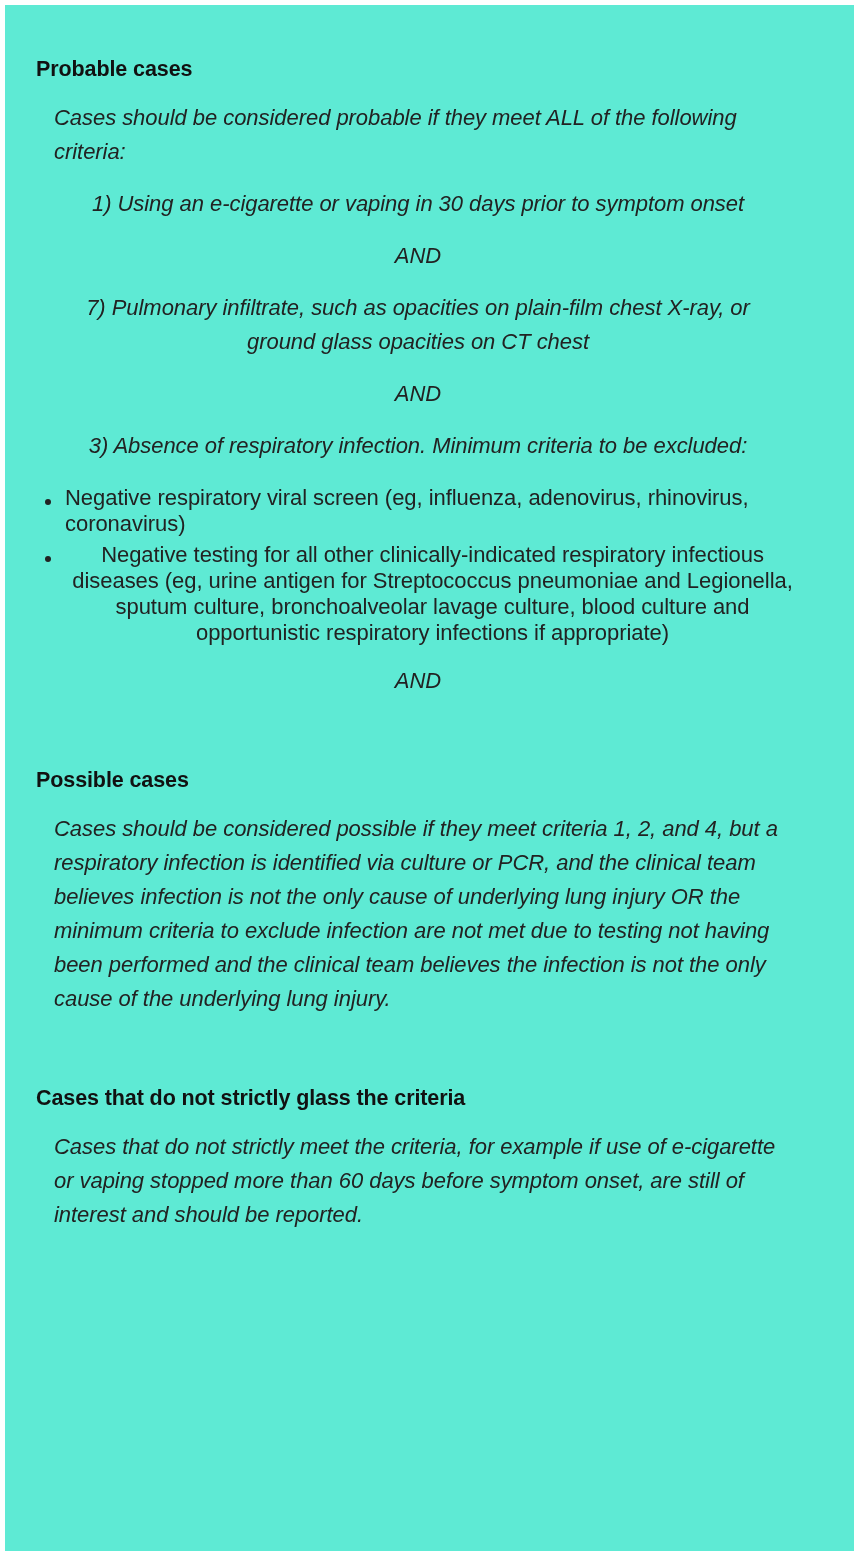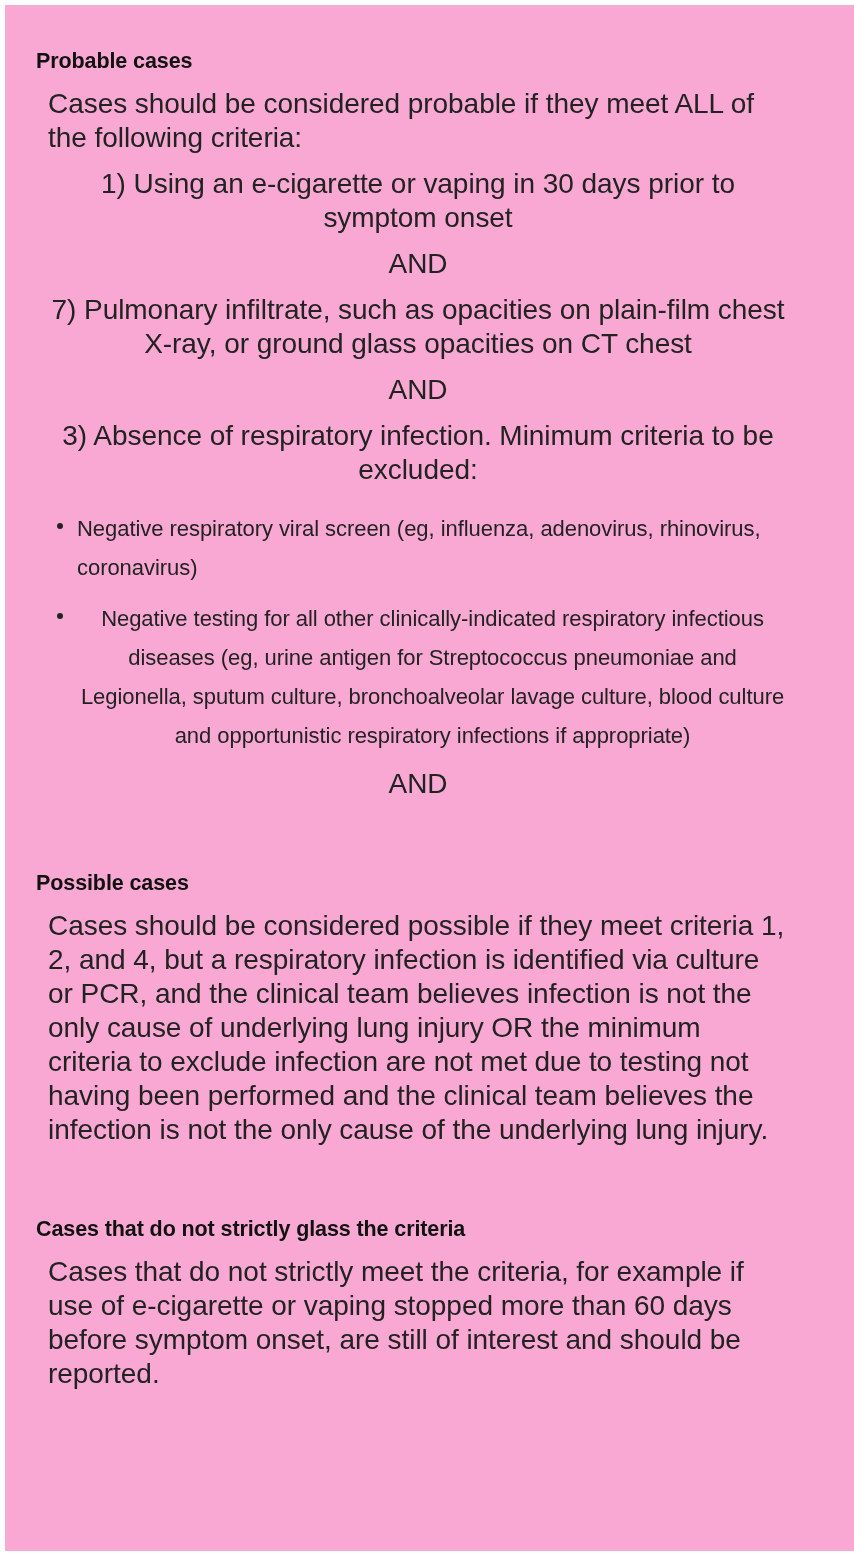--- a/index.html
+++ b/index.html
@@ -13,23 +13,23 @@
     font-family: "Liberation Sans", sans-serif;
     overflow: hidden;
   }
 
   .page {
     position: absolute;
     left: 5px;
     top: 5px;
     width: 849px;
     height: 1546px;
-    background: #f9a8d4;
+    background: #5eead4;
     box-sizing: border-box;
-    padding: 0 54px 0 31px;
+    padding: 8px 54px 0 31px;
     overflow: hidden;
   }
 
   .content {
     padding-top: 43px;
   }
 
   h3.section-heading {
     font-size: 21.5px;
     font-weight: bold;
@@ -38,46 +38,47 @@
     margin: 0;
     padding: 0;
     line-height: 27px;
   }
 
   h3.section-heading.spaced {
     margin-top: 69px;
   }
 
   p.body-text {
-    font-size: 28px;
+    font-size: 22px;
     font-weight: normal;
     color: #222222;
     line-height: 34px;
-    margin: 12px;
+    margin: 18px;
     padding: 0;
     letter-spacing: -0.05px;
+    font-style: italic;
   }
 
   .gap-after-heading { margin-top: 27px; }
   .gap-para          { margin-top: 26px; text-align: center; }
 
   ul.criteria-list {
     list-style: none;
     margin: 22px 0 0 0;
     padding: 0;
   }
 
   ul.criteria-list li {
     position: relative;
     padding-left: 29px;
     font-size: 22px;
     color: #222222;
-    line-height: 39px;
+    line-height: 26px;
     letter-spacing: -0.05px;
-    margin: 12px;
+    margin: 0;
   }
 
   ul.criteria-list li + li {
     margin-top: 5px;
     text-align: center;
   }
 
   ul.criteria-list li .bullet-dot {
     position: absolute;
     left: 9px;

